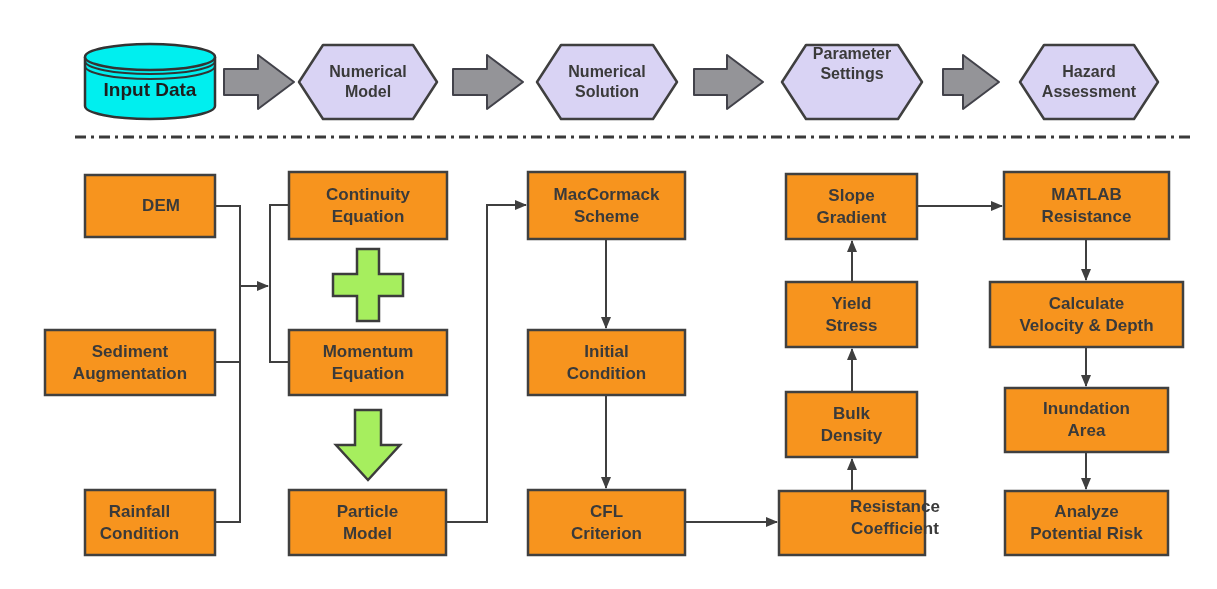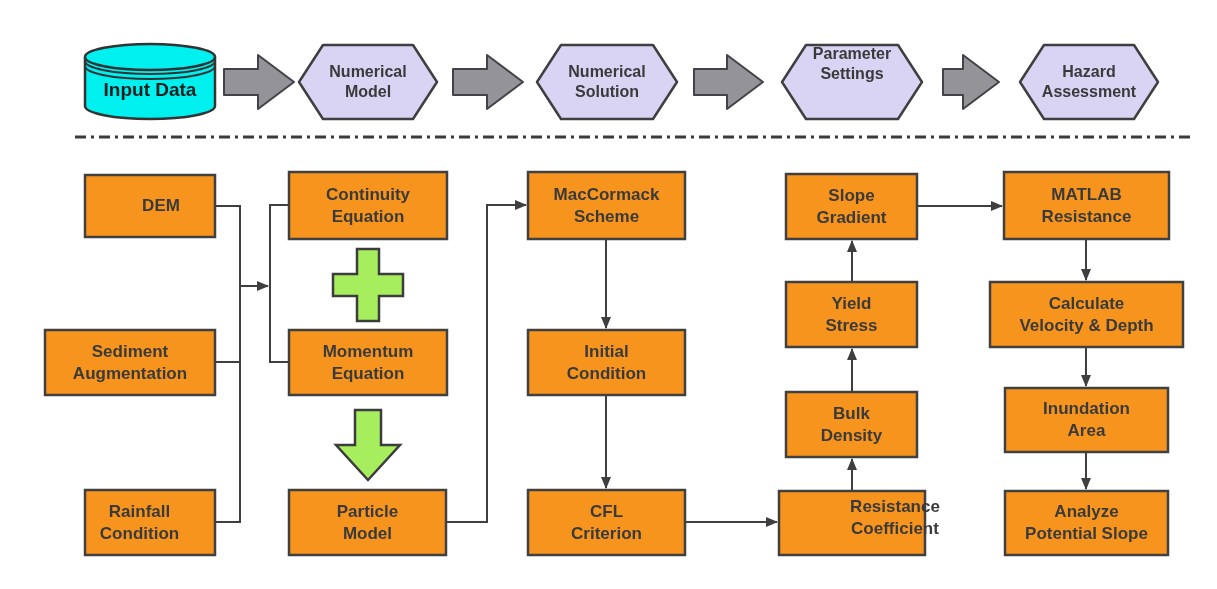--- a/index.html
+++ b/index.html
@@ -135,15 +135,15 @@
   <div class="lbl box" style="left:822px;top:491px;width:146px;height:54px">Resistance
 Coefficient</div>
 
   <div class="lbl box" style="left:1004px;top:172px;width:165px;height:67px">MATLAB
 Resistance</div>
   <div class="lbl box" style="left:990px;top:282px;width:193px;height:65px">Calculate
 Velocity &amp; Depth</div>
   <div class="lbl box" style="left:1005px;top:388px;width:163px;height:64px">Inundation
 Area</div>
   <div class="lbl box" style="left:1005px;top:491px;width:163px;height:64px">Analyze
-Potential Slope</div>
+Potential Risk</div>
 
 </div>
 
 </body></html>

